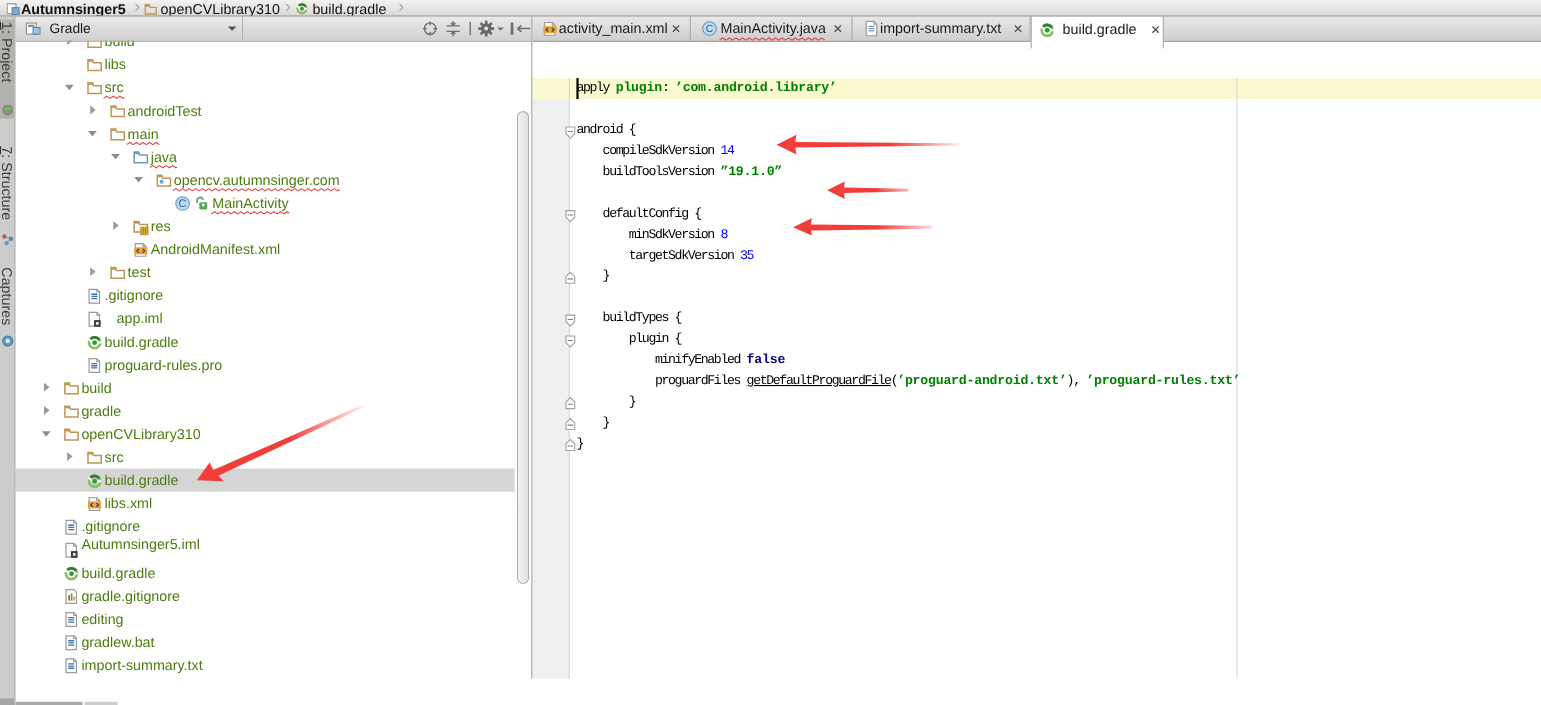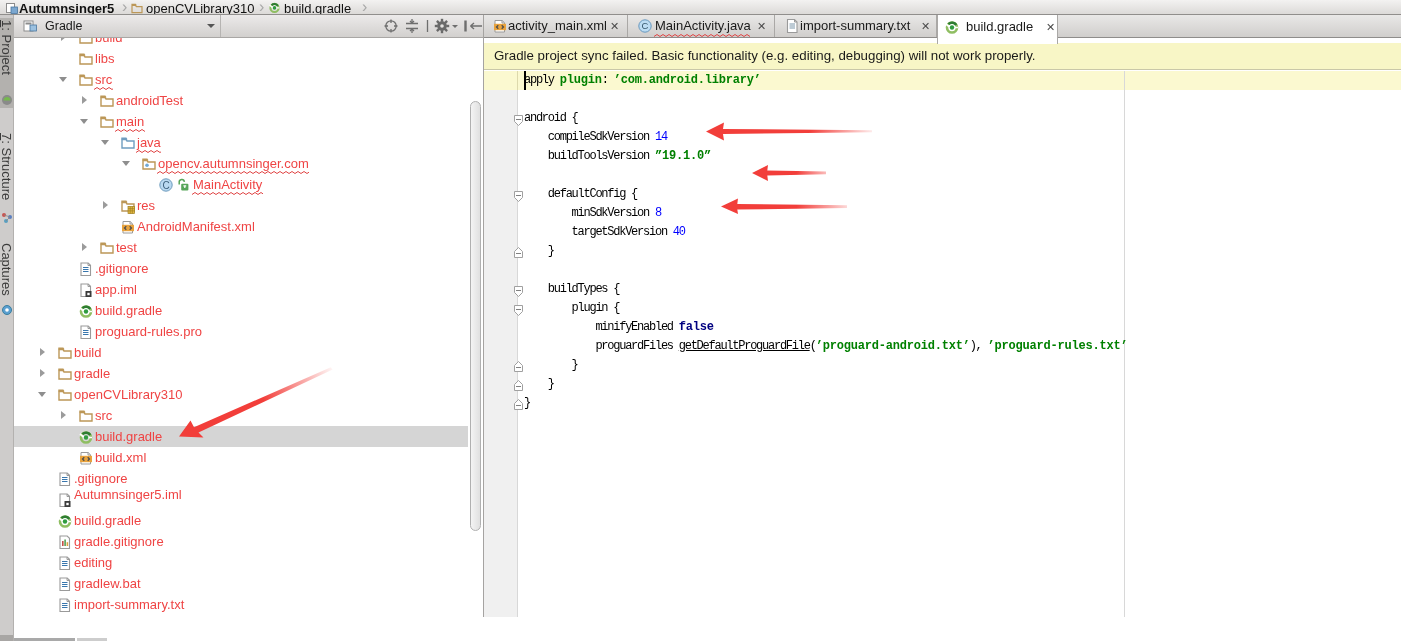--- a/index.html
+++ b/index.html
@@ -8,21 +8,21 @@
 
 #crumb {position:absolute;left:0;top:0;width:1401px;height:15px;background:linear-gradient(#f3f2f1,#dcdad8);border-bottom:1px solid #908e8c;overflow:hidden;z-index:10}
 .cr {position:absolute;top:0.5px;font-size:13px;color:#111;white-space:nowrap}
 .chev {position:absolute;top:-2.5px;font-size:16px;color:#a8a8a8}
 
 #stripe {position:absolute;left:0;top:15px;width:14px;height:626px;background:#cecccb;border-right:1px solid #b3b1af;z-index:9}
 .vlabel {position:absolute;font-size:13px;color:#3b3b3b;white-space:nowrap;transform-origin:0 0;transform:rotate(90deg)}
 .vlabel u {text-decoration:underline}
 
 #tree {position:absolute;left:0;top:0;width:1401px;height:641px;z-index:2}
-.tl {position:absolute;height:21px;line-height:21px;font-size:13px;color:#ef4444;white-space:nowrap}
+.tl {position:absolute;height:21px;line-height:21px;font-size:13px;color:#4d7c0f;white-space:nowrap}
 .selrow {position:absolute;left:14px;width:454px;height:21px;background:#d5d5d5}
 .arr-e {position:absolute;width:0;height:0;border-left:4.5px solid transparent;border-right:4.5px solid transparent;border-top:5.5px solid #8e8e8e}
 .arr-c {position:absolute;width:0;height:0;border-top:4.5px solid transparent;border-bottom:4.5px solid transparent;border-left:5.5px solid #9b9b9b}
 
 #phead {position:absolute;left:14px;top:15px;width:469px;height:23px;background:linear-gradient(#eceaea,#d2d0ce);border-bottom:1px solid #a9a7a5;z-index:8}
 #ptitle {position:absolute;left:0;top:0;width:207px;height:22px;border-right:1px solid #b6b4b2}
 #ptext {position:absolute;left:31px;top:3.5px;font-size:12.5px;color:#1a1a1a}
 
 #pscroll {position:absolute;left:468px;top:38px;width:15px;height:579px;background:#fff;z-index:3}
 #pthumb {position:absolute;left:1.5px;top:63px;width:11px;height:430px;background:linear-gradient(90deg,#f4f4f4,#e0e0e0);border:1px solid #b0b0b0;border-radius:6px}
@@ -197,21 +197,21 @@
         <path d="M10 2 V4.5 h2.5" fill="none" stroke="#9a9a9a" stroke-width="1"></path>
         <path d="M5 6.5 h5.5 M5 8.5 h5.5 M5 10.5 h5.5" stroke="#3876ad" stroke-width="1.2"></path>
       </svg>
 <div class="tl" style="left:95px;top:257.5px">.gitignore</div>
 <svg class="ti" style="left:78px;top:281.5px" width="16" height="16" viewBox="0 0 16 16">
         <path d="M3 2 h7.2 l2.3 2.3 V14.5 H3 z" fill="#fff" stroke="#9a9a9a" stroke-width="1.1"></path>
         <path d="M10 2 V4.5 h2.5" fill="none" stroke="#9a9a9a" stroke-width="1"></path>
         <rect x="7.5" y="9" width="6" height="6" fill="#3b3b3b"></rect>
         <rect x="9.3" y="10.8" width="2.4" height="2.4" fill="#fff"></rect>
       </svg>
-<div class="tl" style="left:95px;top:278.5px">app.iml</div>
+<div class="tl" style="left:106px;top:278.5px">app.iml</div>
 <svg class="ti" style="left:78px;top:302.5px" width="16" height="16" viewBox="0 0 16 16">
         <g fill="none">
           <circle cx="8" cy="8.5" r="5" stroke="#8fbe62" stroke-width="2.6"></circle>
           <path d="M 4.5 5.2 A 5 5 0 0 1 12.2 6" stroke="#2e7d32" stroke-width="2.6" fill="none"></path>
           <path d="M 2 5 L 6.8 9.2 M 14 8.5 L 10 8.5" stroke="#fff" stroke-width="1.7"></path>
           <circle cx="8" cy="8.5" r="2.2" fill="#2f9c3f"></circle>
         </g>
       </svg>
 <div class="tl" style="left:95px;top:299.5px">build.gradle</div>
 <svg class="ti" style="left:78px;top:323.5px" width="16" height="16" viewBox="0 0 16 16">
@@ -253,21 +253,21 @@
           <circle cx="8" cy="8.5" r="2.2" fill="#2f9c3f"></circle>
         </g>
       </svg>
 <div class="tl" style="left:95px;top:425.5px">build.gradle</div>
 <svg class="ti" style="left:78px;top:449.5px" width="16" height="16" viewBox="0 0 16 16">
         <path d="M3 2.5 h7.2 l2.3 2.3 V14 H3 z" fill="#fff" stroke="#9a9a9a" stroke-width="1"></path>
         <path d="M10 2.5 V5 h2.5" fill="none" stroke="#9a9a9a" stroke-width="1"></path>
         <rect x="2" y="5.8" width="12" height="6.4" fill="#e9a33d"></rect>
         <path d="M6.3 7.2 L4.5 9 l1.8 1.8 M9.7 7.2 L11.5 9 l-1.8 1.8" fill="none" stroke="#4d4d4d" stroke-width="1.3"></path>
       </svg>
-<div class="tl" style="left:95px;top:446.5px">build.xml</div>
+<div class="tl" style="left:95px;top:446.5px">libs.xml</div>
 <svg class="ti" style="left:57px;top:470.5px" width="16" height="16" viewBox="0 0 16 16">
         <path d="M3 2 h7.2 l2.3 2.3 V14.5 H3 z" fill="#fff" stroke="#9a9a9a" stroke-width="1.1"></path>
         <path d="M10 2 V4.5 h2.5" fill="none" stroke="#9a9a9a" stroke-width="1"></path>
         <path d="M5 6.5 h5.5 M5 8.5 h5.5 M5 10.5 h5.5" stroke="#3876ad" stroke-width="1.2"></path>
       </svg>
 <div class="tl" style="left:74px;top:467.5px">.gitignore</div>
 <svg class="ti" style="left:57px;top:491.5px" width="16" height="16" viewBox="0 0 16 16">
         <path d="M3 2 h7.2 l2.3 2.3 V14.5 H3 z" fill="#fff" stroke="#9a9a9a" stroke-width="1.1"></path>
         <path d="M10 2 V4.5 h2.5" fill="none" stroke="#9a9a9a" stroke-width="1"></path>
         <rect x="7.5" y="9" width="6" height="6" fill="#3b3b3b"></rect>
@@ -395,36 +395,33 @@
           <path d="M 4.5 5.2 A 5 5 0 0 1 12.2 6" stroke="#2e7d32" stroke-width="2.6" fill="none"></path>
           <path d="M 2 5 L 6.8 9.2 M 14 8.5 L 10 8.5" stroke="#fff" stroke-width="1.7"></path>
           <circle cx="8" cy="8.5" r="2.2" fill="#2f9c3f"></circle>
         </g>
       </svg>
   <span class="tabtext" style="left:28px;top:4px">build.gradle</span>
   <span class="tabx" style="left:108px;top:6px">✕</span>
 </div>
 
 <div id="whitestrip"></div>
-<div id="banner">
-      <span id="bannertext">Gradle project sync failed. Basic functionality (e.g. editing, debugging) will not work properly.</span>
-    </div>
 
 <div id="editor">
   <div id="caretline"></div>
   <div id="gutter"></div>
   <div id="gutteryellow"></div>
   <div id="marginline"></div>
 <div class="cl" style="top:0px">apply <span class="s">plugin</span>: <span class="s">’com.android.library’</span></div>
 <div class="cl" style="top:38px">android {</div>
 <div class="cl" style="top:57px">    compileSdkVersion <span class="n">14</span></div>
 <div class="cl" style="top:76px">    buildToolsVersion <span class="s">”19.1.0”</span></div>
 <div class="cl" style="top:114px">    defaultConfig {</div>
 <div class="cl" style="top:133px">        minSdkVersion <span class="n">8</span></div>
-<div class="cl" style="top:152px">        targetSdkVersion <span class="n">40</span></div>
+<div class="cl" style="top:152px">        targetSdkVersion <span class="n">35</span></div>
 <div class="cl" style="top:171px">    }</div>
 <div class="cl" style="top:209px">    buildTypes {</div>
 <div class="cl" style="top:228px">        plugin {</div>
 <div class="cl" style="top:266px">            proguardFiles <span class="u">getDefaultProguardFile</span>(<span class="s">’proguard-android.txt’</span>), <span class="s">’proguard-rules.txt’</span></div>
 <div class="cl" style="top:247px">            minifyEnabled <span class="kw">false</span></div>
 <div class="cl" style="top:285px">        }</div>
 <div class="cl" style="top:304px">    }</div>
 <div class="cl" style="top:323px">}</div>
   <div id="caret"></div>
   <svg class="ov" width="917" height="546" viewBox="0 0 917 546" style="z-index:5">

